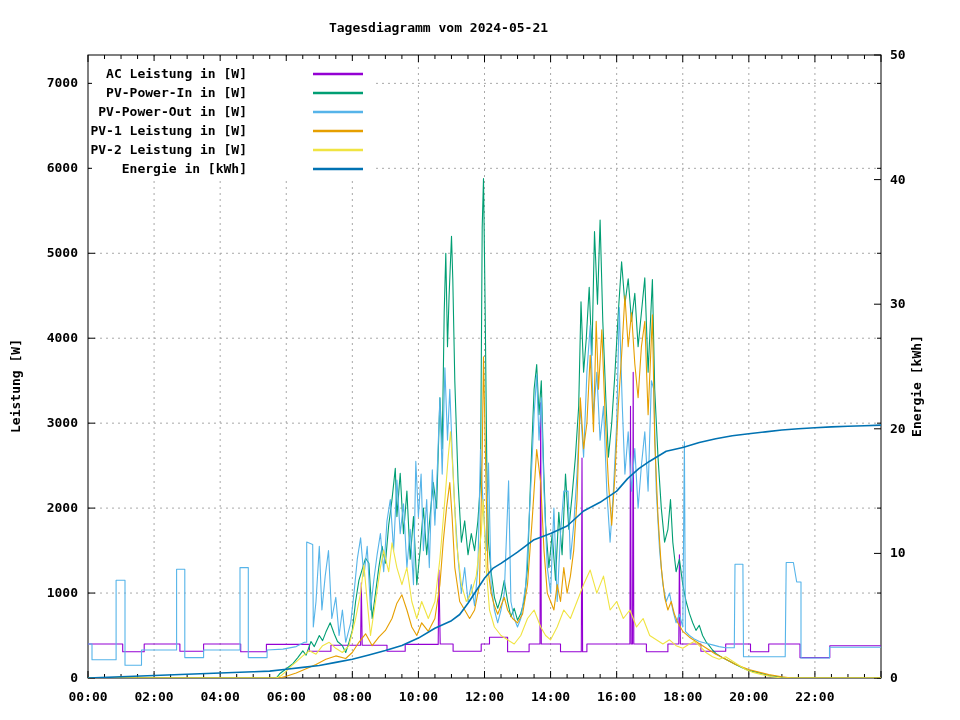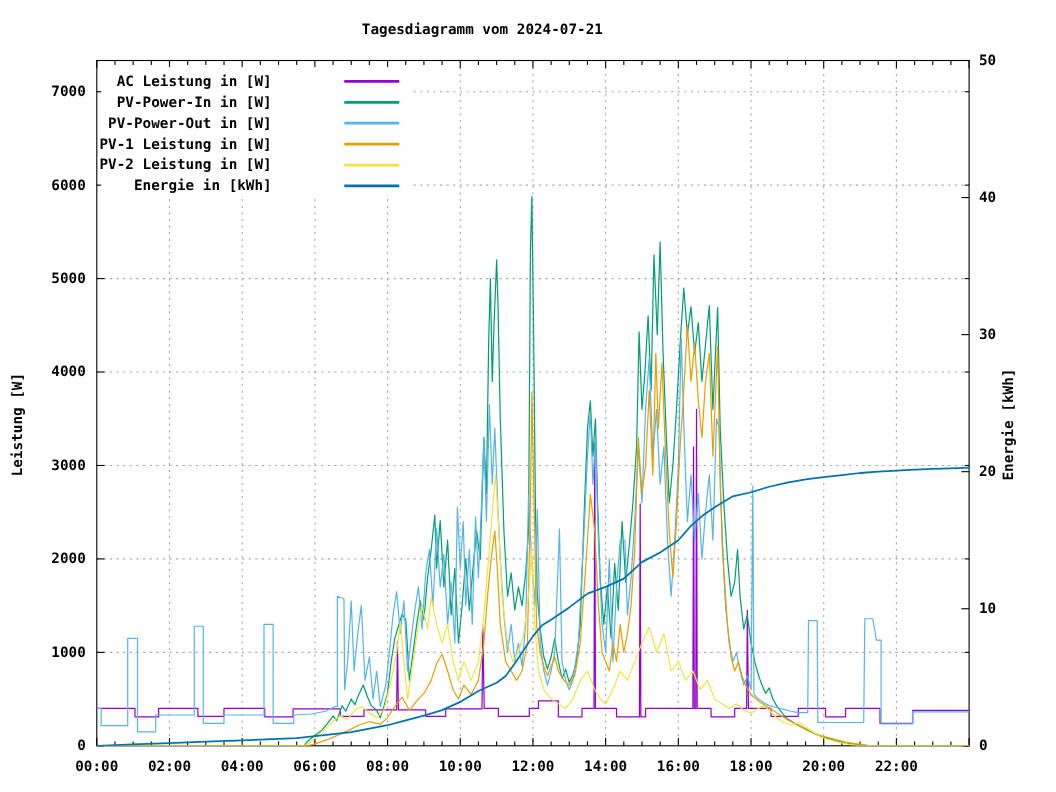--- a/index.html
+++ b/index.html
@@ -7,21 +7,21 @@
          font-family:"DejaVu Sans Mono","Liberation Mono",monospace;}
   #chart-title{position:absolute;top:20px;left:0;width:877px;text-align:center;
                font-size:13px;font-weight:bold;color:#000;}
   #plot-svg{position:absolute;top:0;left:0;}
   text{font-family:"DejaVu Sans Mono","Liberation Mono",monospace;font-weight:bold;fill:#000;}
 </style>
 </head>
 <body>
 
 <div id="stage">
-  <div id="chart-title">Tagesdiagramm vom 2024-07-21</div>
+  <div id="chart-title">Tagesdiagramm vom 2024-05-21</div>
   <div id="plot-container">
       <svg width="960" height="720" id="plot-svg">
         <defs>
           <clipPath id="plotclip">
             <rect x="88" y="55" width="793" height="623"></rect>
           </clipPath>
         </defs>
         <g>
           <line x1="88" y1="593.0531769839106" x2="881" y2="593.0531769839106" stroke="#a8a8a8" stroke-width="1" stroke-dasharray="2,4"></line>
           <line x1="88" y1="508.1063539678211" x2="881" y2="508.1063539678211" stroke="#a8a8a8" stroke-width="1" stroke-dasharray="2,4"></line>

